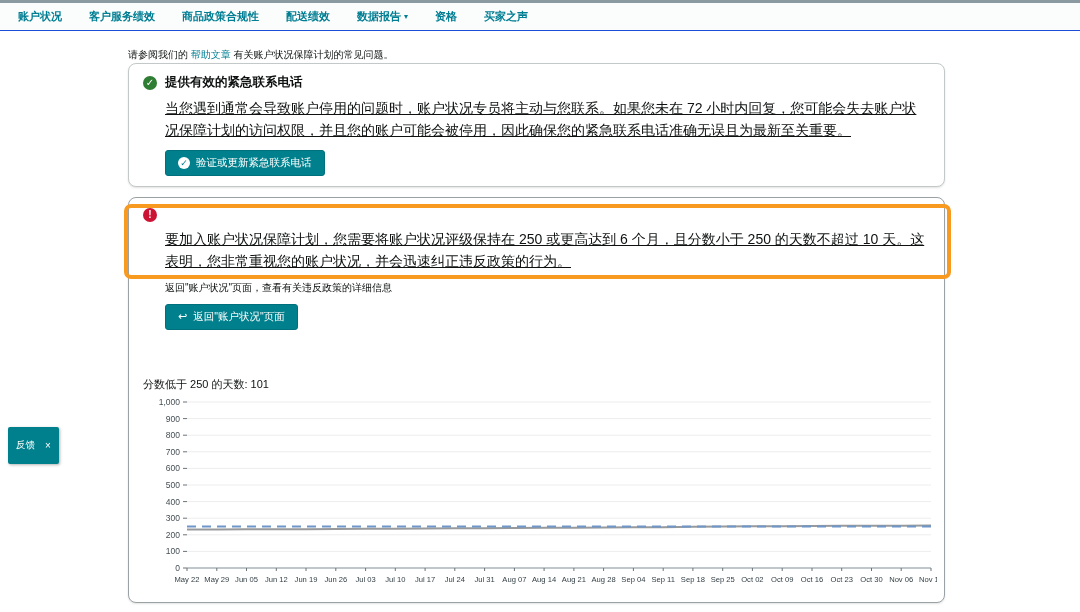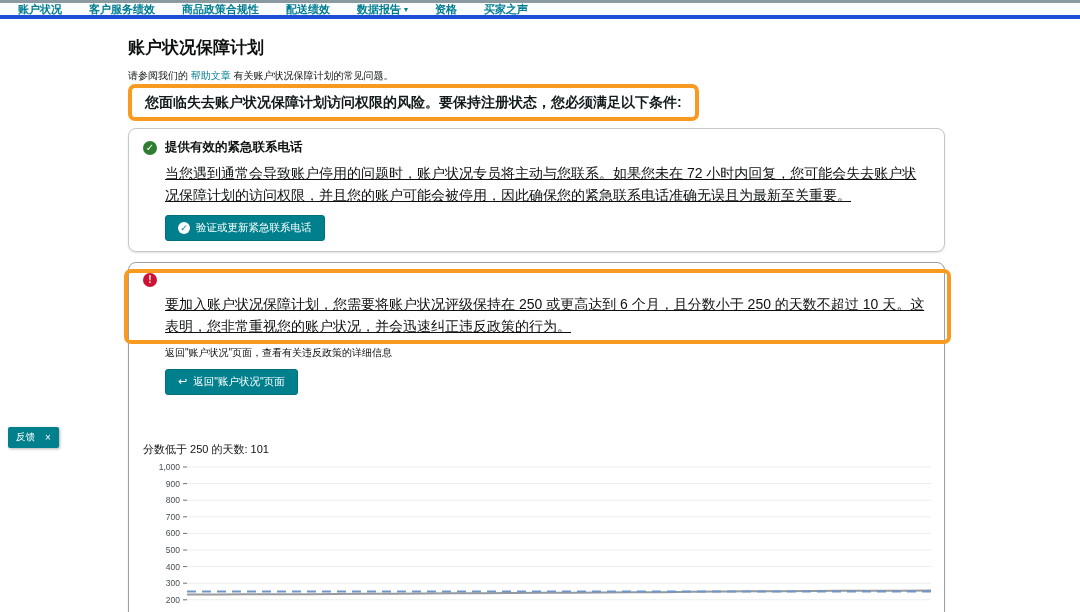--- a/index.html
+++ b/index.html
@@ -1,19 +1,19 @@
 <!DOCTYPE html>
 <html><head>
 <meta charset="utf-8">
 <style>
   * { box-sizing: border-box; margin: 0; padding: 0; }
   html,body { width:1080px; height:612px; background:#fff; overflow:hidden;
               font-family:"Liberation Sans","DejaVu Sans",sans-serif; color:#0f1111; }
   .top-strip { height:3px; background:#8b9aa0; }
-  .navbar { height:16px; background:#fbfcfc; border-bottom:4px solid #1d4ed8;
+  .navbar { height:28px; background:#fbfcfc; border-bottom:1px solid #1d4ed8;
             display:flex; align-items:center; padding-left:18px; gap:27px; }
   .nav-item { font-size:11px; font-weight:700; color:#007e93; text-decoration:none;
               display:flex; align-items:center; gap:3px; cursor:pointer; }
   .nav-caret { font-size:8px; color:#007e93; }
   .main { padding:17px 0 0 128px; width:948px; }
   h1.page-title { font-size:17px; font-weight:600; color:#0f1111; margin-bottom:10px; }
   p.intro { font-size:11px; line-height:1.55; max-width:588px; margin-bottom:9px; }
   p.help-line { font-size:10px; margin-bottom:1px; }
   a.help-link { color:#007e93; text-decoration:none; cursor:pointer; }
   .banner { display:inline-block; border:4px solid #f79a1f; border-radius:7px;
@@ -43,21 +43,21 @@
   .annotation2 { position:absolute; left:-5px; right:-7px; top:6px; height:75px;
                  border:4px solid #f79a1f; border-radius:7px; pointer-events:none; }
   .chart-header { display:flex; justify-content:space-between; align-items:baseline;
                   margin-top:16px; margin-bottom:2px; }
   .chart-title b { font-size:12px; }
   .chart-title span { font-size:11px; }
   .chart-right { font-size:11px;margin-top:31px; }
   .chart-wrap svg { display:block; }
   .feedback-tab { position:absolute; left:8px; top:427px; background:#00808d; color:#fff;
                   font-size:9.5px; display:flex; align-items:center; gap:10px;
-                  padding:4px 8px; border-radius:2px; box-shadow:1px 1px 3px rgba(0,0,0,.3);
+                  padding:12px 8px; border-radius:2px; box-shadow:1px 1px 3px rgba(0,0,0,.3);
                   cursor:pointer; }
   .feedback-close { font-size:10px; cursor:pointer; }
 </style>
 </head>
 <body>
 
 <div class="top-strip"></div>
 
 <nav class="navbar">
   <a class="nav-item">
@@ -78,32 +78,28 @@
   </a>
   <a class="nav-item">
       <span>资格</span>
     </a>
   <a class="nav-item">
       <span>买家之声</span>
     </a>
 </nav>
 
 <div class="main">
-  <h1 class="page-title">账户状况保障计划</h1>
 
 
   <p class="help-line">
     <span>请参阅我们的</span>
     <a class="help-link">帮助文章</a>
     <span>有关账户状况保障计划的常见问题。</span>
   </p>
 
-  <div class="banner">
-    <span>您面临失去账户状况保障计划访问权限的风险。要保持注册状态，您必须满足以下条件:</span>
-  </div>
 
   <section class="card">
     <div class="req-head">
       <span class="status-dot status-ok">✓</span>
       <span class="req-title">提供有效的紧急联系电话</span>
     </div>
     <p class="req-body">当您遇到通常会导致账户停用的问题时，账户状况专员将主动与您联系。如果您未在 72 小时内回复，您可能会失去账户状况保障计划的访问权限，并且您的账户可能会被停用，因此确保您的紧急联系电话准确无误且为最新至关重要。</p>
     <button class="teal-btn">
       <span class="btn-check">✓</span>
       <span>验证或更新紧急联系电话</span>

